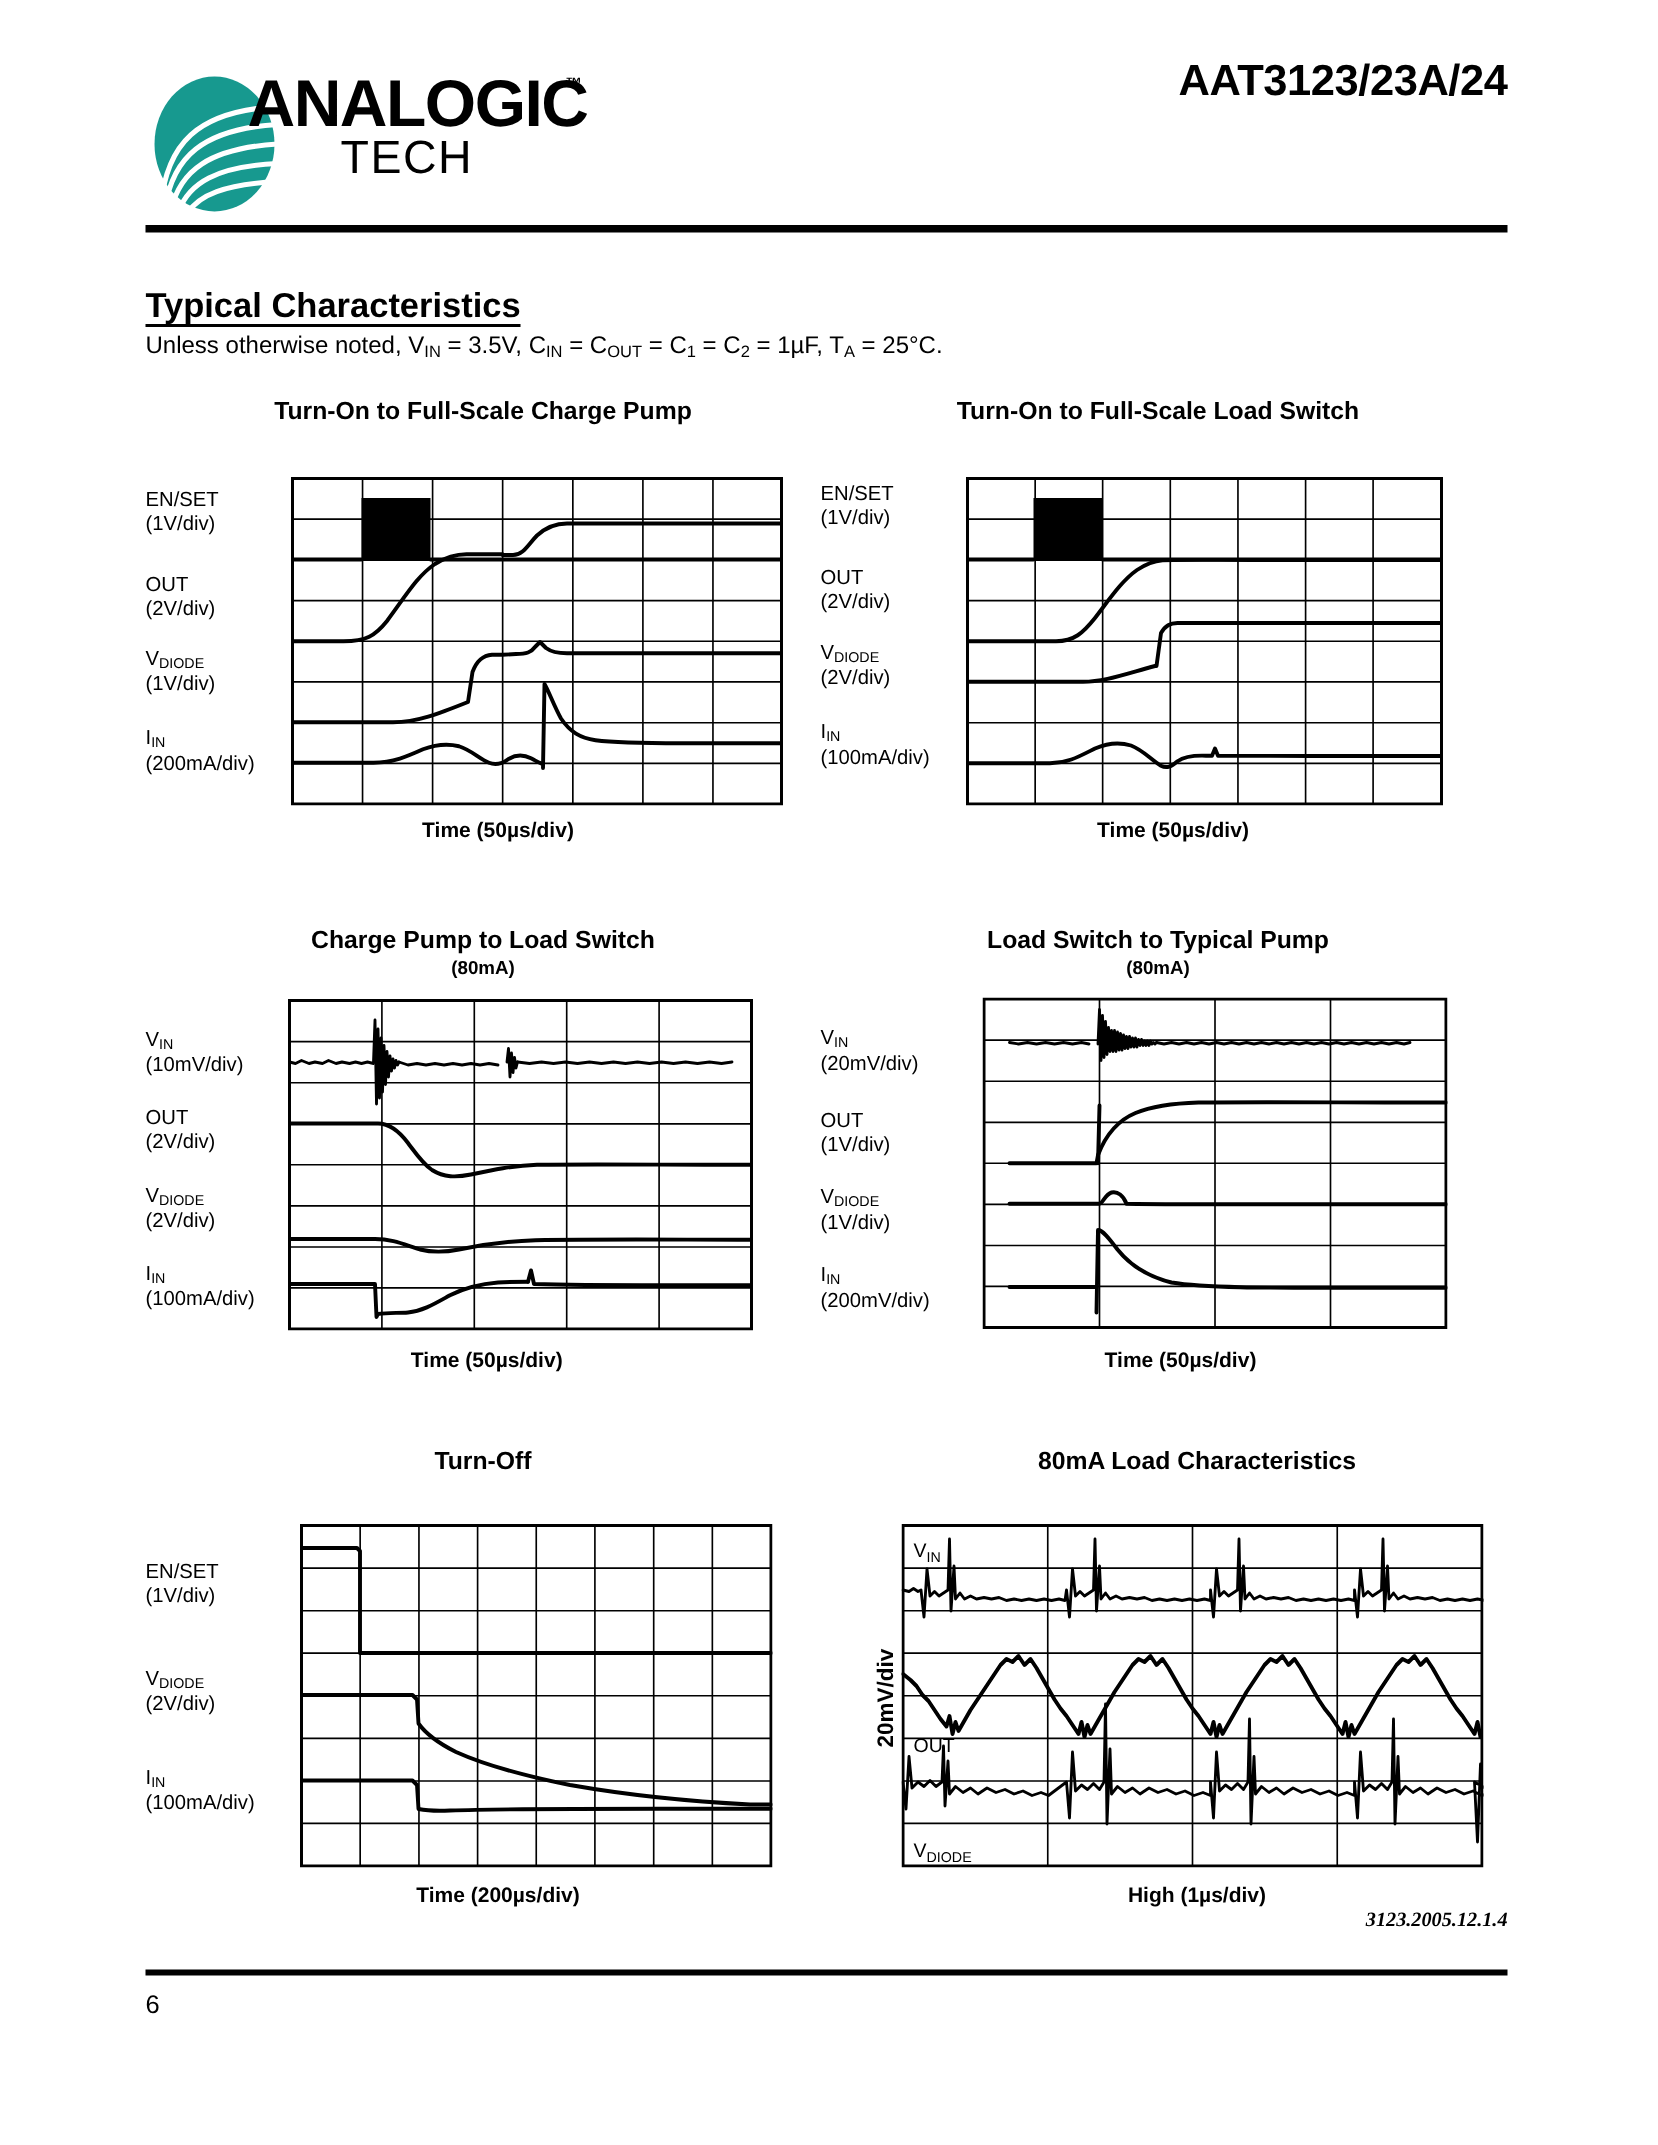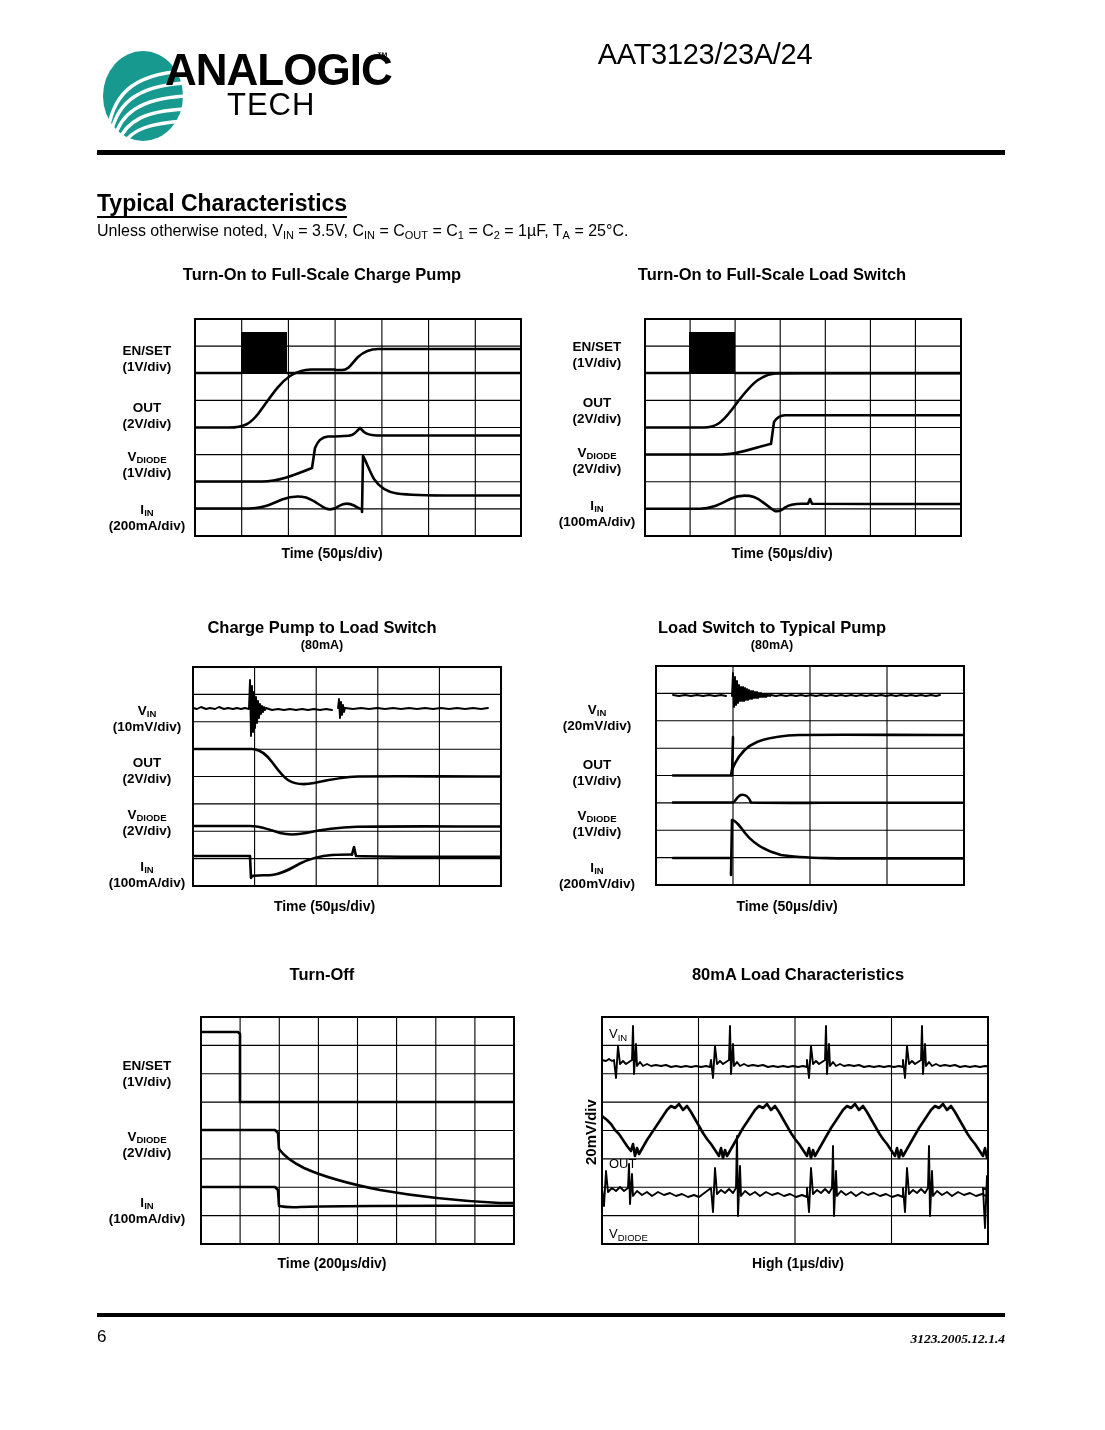--- a/index.html
+++ b/index.html
@@ -25,24 +25,23 @@
     line-height:1;
   }
   .logo-tm{position:absolute;left:212px;top:6px;font-size:11px;font-weight:bold;}
   .logo-tech{
     position:absolute;left:62px;top:45px;
     font-size:31px;letter-spacing:1px;font-weight:normal;
     font-family:"Liberation Sans", sans-serif;line-height:1;
   }
   .title-block{position:absolute;right:0;top:0;width:600px;text-align:right;}
   .title-line{
-    font-size:27.5px;font-weight:normal;line-height:1.16;
+    font-size:27.5px;font-weight:bold;line-height:1.16;
     font-family:"Liberation Sans", sans-serif;
     letter-spacing:-0.3px;
-    text-align:center;
   }
   .title-line.big{font-size:29px;}
   .header-rule{position:absolute;left:97px;top:150px;width:908px;height:5px;background:#000;}
 
   
   .sec-title{
     position:absolute;left:97px;top:191px;
     font-size:23px;font-weight:bold;
     border-bottom:2.5px solid #000;
     padding-bottom:1px;
@@ -62,22 +61,22 @@
   }
   .ch-sub{
     position:absolute;left:0;top:20px;width:100%;text-align:center;
     font-size:12.5px;font-weight:bold;line-height:1.2;
   }
   .ch-xlabel{
     position:absolute;left:0;width:100%;text-align:center;
     font-size:14px;font-weight:bold;
   }
   .ylab{
-    position:absolute;text-align:center;
-    font-size:13.5px;font-weight:bold;line-height:1.18;margin-top:18px;
+    position:absolute;text-align:left;
+    font-size:13.5px;font-weight:normal;line-height:1.18;
   }
   .ylab sub{font-size:9.5px;vertical-align:-0.22em;}
   .yrot{
     position:absolute;
     font-size:15px;font-weight:bold;
     transform:rotate(-90deg);
     transform-origin:left top;
     white-space:nowrap;
   }
   svg{display:block;}
@@ -86,21 +85,21 @@
   .trace{stroke:#000;fill:none;stroke-width:2.6;stroke-linejoin:round;stroke-linecap:round;}
   .trace-thin{stroke:#000;fill:none;stroke-width:1.9;stroke-linejoin:round;stroke-linecap:round;}
   .blk{fill:#000;}
   .inlabel{font-size:13px;font-family:"Liberation Sans", sans-serif;fill:#000;}
   .inlabel tspan.sub{font-size:9.5px;}
 
   
   .footer-rule{position:absolute;left:97px;top:1313px;width:908px;height:3.5px;background:#000;}
   .pg-num{position:absolute;left:97px;top:1327px;font-size:17px;}
   .doc-id{
-    position:absolute;right:100px;top:1331px;
+    position:absolute;right:100px;top:1272px;
     font-size:13.5px;font-style:italic;font-weight:bold;
     font-family:"Liberation Serif", serif;
     text-align:right;
   }
 </style>
 </head>
 <body>
 
 <div class="page">
 

